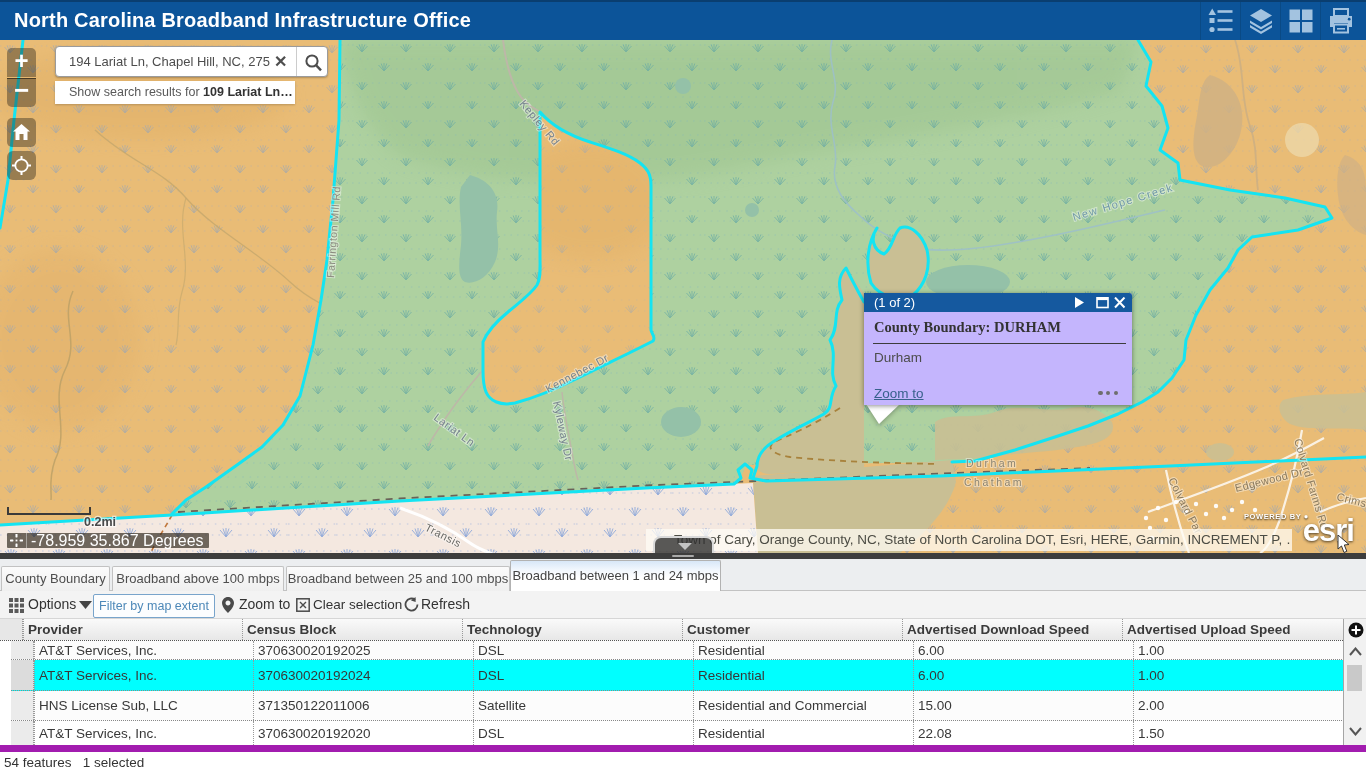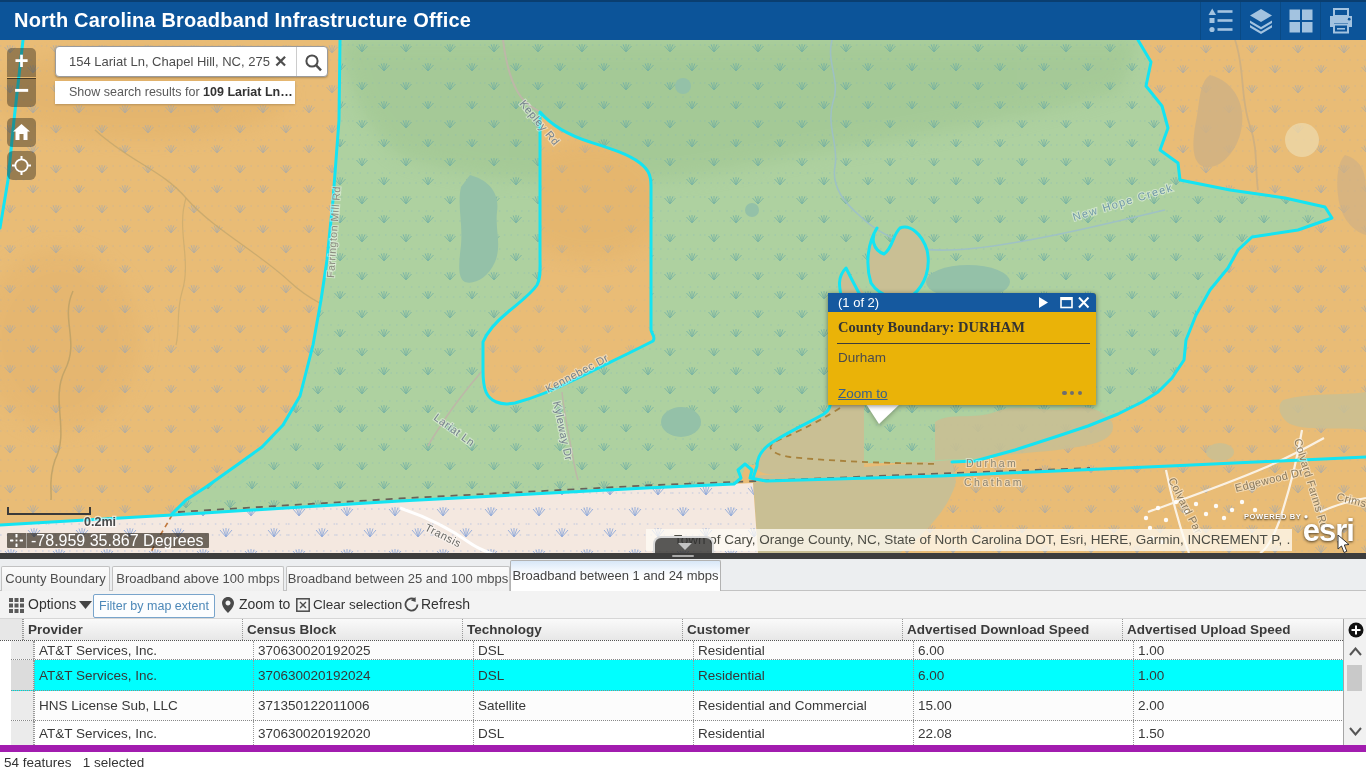--- a/index.html
+++ b/index.html
@@ -31,21 +31,21 @@
   #coord .tx { padding:0 5px 0 4px; line-height:15px; }
   
   #attrib { position:absolute; left:646px; top:489px; width:646px; height:22px; background:rgba(255,252,246,.75); font-size:13.5px; color:#4c4c44; line-height:22px; padding-left:28px; white-space:nowrap; overflow:hidden; }
   #esri { position:absolute; left:1244px; top:472px; width:110px; height:42px; color:#fff; }
   #esri .pb { font-size:7.5px; font-weight:bold; letter-spacing:.6px; text-shadow:0 1px 2px rgba(0,0,0,.8); }
   #esri .big { font-size:31px; font-weight:bold; letter-spacing:-1px; line-height:25px; margin-top:-3px; text-align:right; text-shadow:0 1px 3px rgba(0,0,0,.7); }
   
   #ctab { position:absolute; left:653px; top:496px; width:61px; height:17px; background:rgba(48,48,48,.8); border:2px solid #d9d9d9; border-bottom:none; border-radius:8px 8px 0 0; }
   #ctab .tri { position:absolute; left:23px; top:5px; width:0; height:0; border-left:7px solid transparent; border-right:7px solid transparent; border-top:7px solid #c3c3c3; }
   
-  #pop { position:absolute; left:828px; top:253px; width:268px; height:112px; background:#eab308; box-shadow:0 1px 5px rgba(0,0,0,.45); border-radius:0 3px 0 0; }
+  #pop { position:absolute; left:864px; top:253px; width:268px; height:112px; background:#c4b5fd; box-shadow:0 1px 5px rgba(0,0,0,.45); border-radius:0 3px 0 0; }
   #pop .tb { position:absolute; left:0; top:0; width:100%; height:19px; background:#15599f; border-radius:0 3px 0 0; }
   #pop .tb .t { position:absolute; left:10px; top:2px; color:#fff; font-size:13px; }
   #pop .hd { position:absolute; left:10px; top:26px; font-family:"Liberation Serif",serif; font-weight:bold; font-size:14.5px; color:#333; }
   #pop .sep { position:absolute; left:9px; top:50px; width:253px; height:0; border-top:1.6px solid #3c3c3c; }
   #pop .val { position:absolute; left:10px; top:57px; font-size:13.5px; color:#4c4c4c; }
   #pop .zt { position:absolute; left:10px; top:93px; font-size:13.5px; color:#38618c; text-decoration:underline; }
   #pop .dots { position:absolute; left:234px; top:97px; line-height:0; }
   #pop .dots i { display:inline-block; width:4.5px; height:4.5px; border-radius:50%; background:#6e6e6e; margin-right:3.4px; }
   #ptail { position:absolute; left:866px; top:364px; width:0; height:0; border-left:13px solid transparent; border-right:21px solid transparent; border-top:20px solid #fff; filter:drop-shadow(0 2px 2px rgba(0,0,0,.25)); }
   
@@ -223,21 +223,21 @@
  <text transform="translate(1168,440) rotate(63)" font-size="11" fill="#8a7a5e" letter-spacing=".3">Colvard Par</text>
  <text transform="translate(1336,460) rotate(14)" font-size="11" fill="#8a7a5e" letter-spacing=".3">Crims</text>
  <text x="966" y="427" font-size="10.5" fill="#8c8472" letter-spacing="2.5">Durham</text>
  <text x="964" y="446" font-size="10.5" fill="#8c8472" letter-spacing="2.5">Chatham</text>
 </g>
 
 <path d="M8,467 L8,474 L90,474 L90,467" stroke="#3a3a3a" stroke-width="2" fill="none"></path>
 <text x="84" y="486" font-family="Liberation Sans,sans-serif" font-size="12.5" font-weight="bold" fill="#4a4a4a" style="paint-order:stroke" stroke="#fff" stroke-opacity=".6" stroke-width="2.5">0.2mi</text>
 </svg>
     <div id="srch">
-        <span class="txt">154 Lariat Ln, Chapel Hill, NC, 275</span>
+        <span class="txt">194 Lariat Ln, Chapel Hill, NC, 275</span>
         <span class="div"></span>
         <span class="clr">✕</span>
       <svg style="position:absolute;left:247px;top:6px" width="22" height="20" viewBox="0 0 22 20">
           <circle cx="9" cy="8" r="5.6" fill="none" stroke="#4d4d4d" stroke-width="2"></circle>
           <line x1="13" y1="12.2" x2="18" y2="17.4" stroke="#4d4d4d" stroke-width="2.4"></line>
         </svg>
     </div>
     <div id="sugg">Show search results for <b>109 Lariat Ln…</b></div>
     <div class="mbtn" id="zin">+</div>
     <div class="mbtn" id="zout">−</div>

